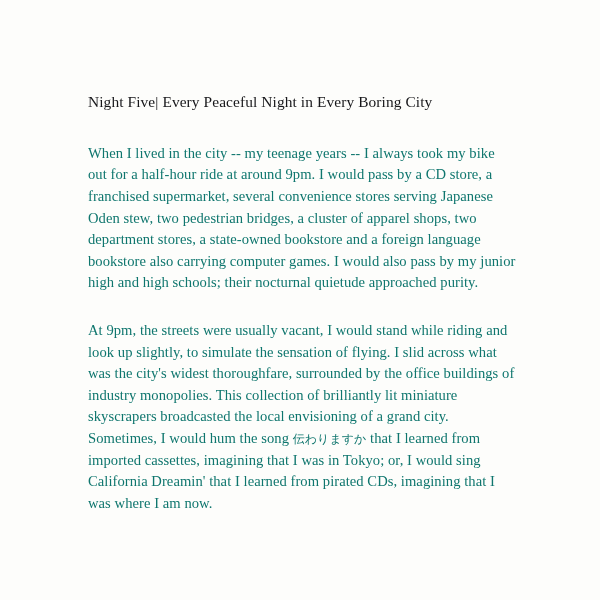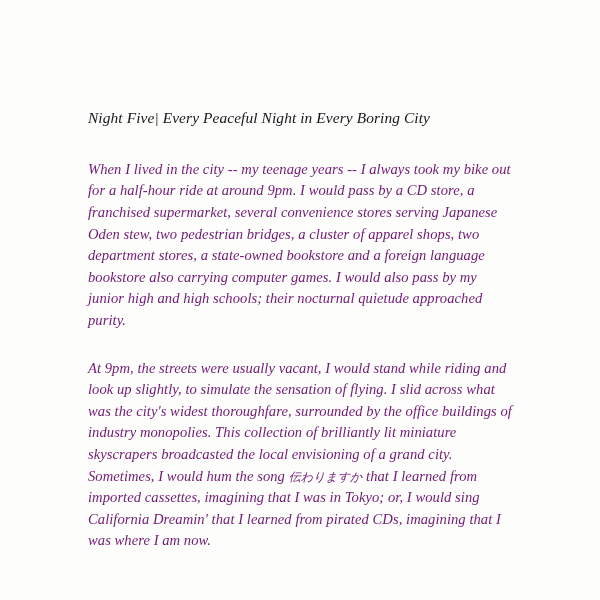--- a/index.html
+++ b/index.html
@@ -17,39 +17,38 @@
   .page {
     position: relative;
     width: 600px;
     height: 600px;
     background: #fdfdfb;
     box-sizing: border-box;
   }
   .content {
     position: absolute;
     left: 88px;
-    top: 108px;
+    top: 92px;
     width: 428px;
-    font-style: italic;
   }
   .doc-title {
     font-size: 15.4px;
     line-height: 1.35;
     letter-spacing: 0.1px;
     margin: 0 0 30px 0;
     font-weight: normal;
     color: #17171a;
     white-space: nowrap;
   }
   .para {
     font-size: 14.6px;
     line-height: 1.48;
     margin: 0 0 26px 0;
     text-align: left;
-    color: #701a75;
+    color: #0f766e;
     letter-spacing: 0.05px;
   }
   .para:last-child {
     margin-bottom: 0;
   }
   .jp {
     font-family: "DejaVu Sans", sans-serif;
     font-size: 12px;
   }
 </style>

